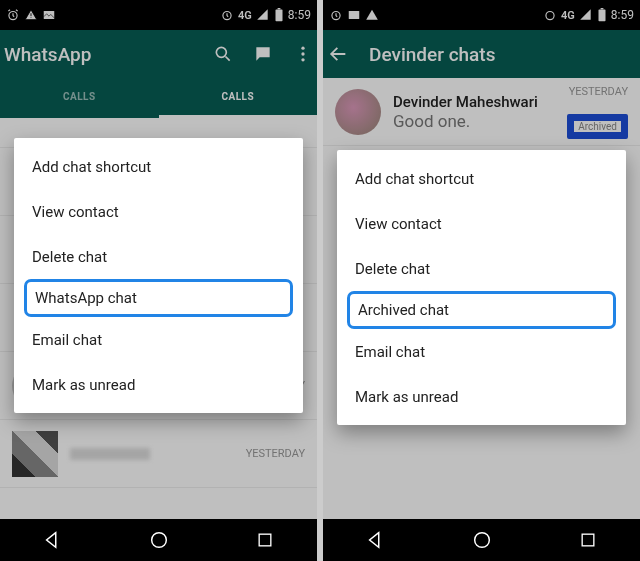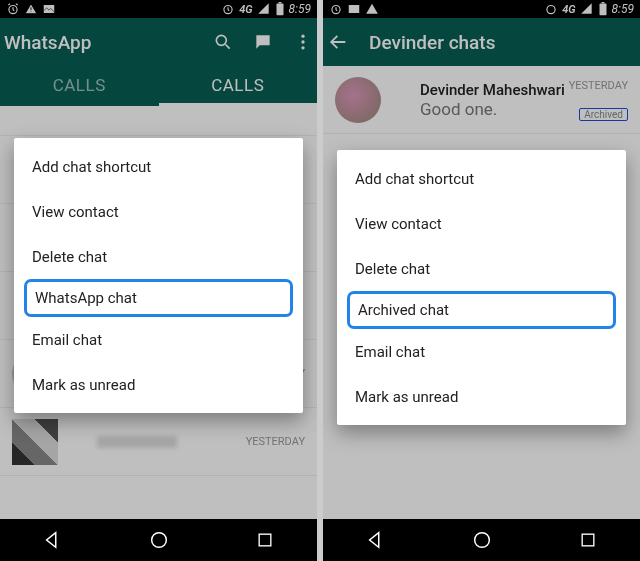--- a/index.html
+++ b/index.html
@@ -1,44 +1,44 @@
 <!DOCTYPE html>
 <html><head>
 <meta charset="utf-8">
 <style>
   * { box-sizing: border-box; margin: 0; padding: 0; }
   body { font-family: Roboto, Arial, sans-serif; background: #fff; width: 640px; height: 561px; overflow: hidden; }
   .container { display: flex; gap: 6px; width: 640px; height: 561px; background: #ccc; }
   .phone { width: 317px; height: 561px; background: #fff; position: relative; overflow: hidden; }
 
-  .status-bar { height: 18px; background: #000; color: #fff; display: flex; align-items: center; justify-content: space-between; padding: 0 6px; font-size: 12px; font-style: italic; }
+  .status-bar { height: 30px; background: #000; color: #fff; display: flex; align-items: center; justify-content: space-between; padding: 0 6px; font-size: 12px; }
   .status-left, .status-right { display: flex; align-items: center; gap: 4px; }
   .status-right span { display: inline-flex; align-items: center; }
 
   .app-bar { background: #075E54; color: #fff; }
   .ab-row1 { display: flex; align-items: center; height: 48px; padding: 0 4px; }
   .ab-title { font-size: 19px; font-weight: 500; flex: 1; }
   .ab-icons { display: flex; gap: 20px; }
   .ab-icons svg { fill: #fff; }
   .back-arrow { margin-right: 20px; }
 
   .tabs { display: flex; height: 40px; }
-  .tab { flex: 1; display: flex; align-items: center; justify-content: center; font-size: 17px; font-weight: 400; letter-spacing: 0.5px; color: rgba(255,255,255,0.6); border-bottom: 3px solid transparent; }
+  .tab { flex: 1; display: flex; align-items: center; justify-content: center; font-size: 10px; font-weight: 700; letter-spacing: 0.5px; color: rgba(255,255,255,0.6); border-bottom: 3px solid transparent; }
   .tab.active { color: #fff; border-bottom-color: #fff; }
 
   .chat-list { background: #fff; position: relative; }
   .chat-item { display: flex; align-items: center; height: 68px; padding: 0 12px; border-bottom: 1px solid #eee; }
   .avatar { width: 46px; height: 46px; border-radius: 50%; background: #ccc; margin-right: 12px; flex-shrink: 0; }
   .avatar.pix { background: linear-gradient(45deg,#333 25%,#888 25%,#888 50%,#ddd 50%,#ddd 75%,#555 75%); }
-  .chat-col { flex: 1; min-width: 0; margin-left: 27px; }
+  .chat-col { flex: 1; min-width: 0; }
   .chat-name { font-size: 15px; font-weight: 500; color: #222; white-space: nowrap; overflow: hidden; text-overflow: ellipsis; }
   .chat-msg { font-size: 17px; color: #777; white-space: nowrap; overflow: hidden; text-overflow: ellipsis; }
   .chat-meta { display: flex; flex-direction: column; align-items: flex-end; gap: 16px; }
   .chat-time { font-size: 11px; color: #999; }
-  .badge { font-size: 10px; color: #888; border: 1px solid #1d4ed8; border-radius: 2px; padding: 0 4px; }
+  .badge { font-size: 10px; color: #888; border: 7px solid #1d4ed8; border-radius: 2px; padding: 0 4px; }
 
   .scrim { position: absolute; inset: 0; background: rgba(0,0,0,0.25); }
 
   .menu { position: absolute; left: 14px; right: 14px; top: 138px; background: #fff; border-radius: 2px; box-shadow: 0 8px 20px rgba(0,0,0,0.35); padding: 6px 0; z-index: 10; }
   .menu.right { top: 150px; }
   .menu-item { height: 45px; display: flex; align-items: center; padding: 0 18px; font-size: 15px; color: #222; }
   .hl { border: 3px solid #2184e6; border-radius: 7px; margin: 0 10px; padding: 0 8px; height: 38px; }
 
   .nav-bar { position: absolute; bottom: 0; left: 0; right: 0; height: 42px; background: #000; display: flex; align-items: center; justify-content: space-around; }
   .nav-bar svg { stroke: #fff; fill: none; stroke-width: 1.6; }

